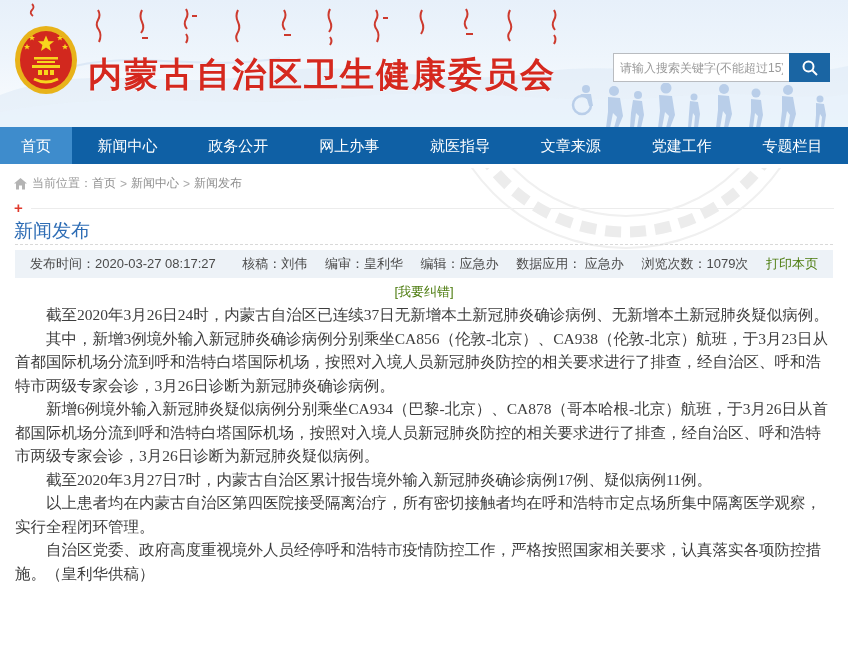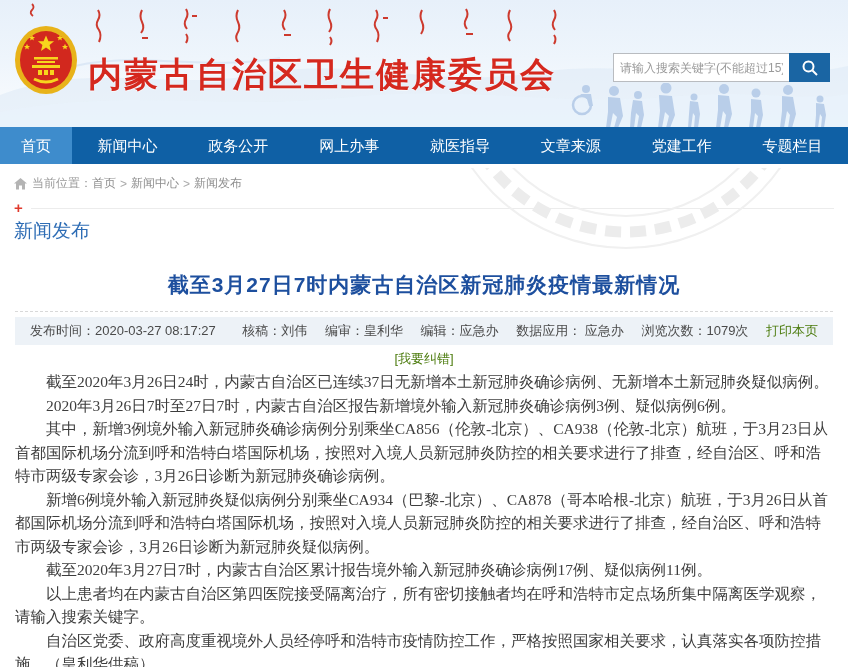--- a/index.html
+++ b/index.html
@@ -234,38 +234,36 @@
 
   <svg class="meander" width="420" height="84" viewBox="0 0 420 84">
     <g fill="none">
       <circle cx="210" cy="-108" r="188" stroke="#f0f0f0" stroke-width="2"></circle>
       <circle cx="210" cy="-108" r="172" stroke="#ececec" stroke-width="11" stroke-dasharray="16 9"></circle>
       <circle cx="210" cy="-108" r="156" stroke="#f0f0f0" stroke-width="2"></circle>
     </g>
   </svg>
 
   <main class="article">
-    <h3 class="article-title">截至3月27日7时内蒙古自治区新冠肺炎疫情最新情况</h3>
     <div class="dashed-sep"></div>
 
     <div class="meta-bar">
       <span class="meta-item wide">发布时间：2020-03-27 08:17:27</span>
       <span class="meta-item">核稿：刘伟</span>
       <span class="meta-item">编审：皇利华</span>
       <span class="meta-item">编辑：应急办</span>
       <span class="meta-item">数据应用： 应急办</span>
       <span class="meta-item">浏览次数：1079次</span>
       <a class="meta-item meta-link">打印本页</a>
       <a class="meta-item meta-link">[我要纠错]</a>
     </div>
 
     <div class="article-body">
       <p>截至2020年3月26日24时，内蒙古自治区已连续37日无新增本土新冠肺炎确诊病例、无新增本土新冠肺炎疑似病例。</p>
-      <p>2020年3月26日7时至27日7时，内蒙古自治区报告新增境外输入新冠肺炎确诊病例3例、疑似病例6例。</p>
       <p>其中，新增3例境外输入新冠肺炎确诊病例分别乘坐CA856（伦敦-北京）、CA938（伦敦-北京）航班，于3月23日从首都国际机场分流到呼和浩特白塔国际机场，按照对入境人员新冠肺炎防控的相关要求进行了排查，经自治区、呼和浩特市两级专家会诊，3月26日诊断为新冠肺炎确诊病例。</p>
       <p>新增6例境外输入新冠肺炎疑似病例分别乘坐CA934（巴黎-北京）、CA878（哥本哈根-北京）航班，于3月26日从首都国际机场分流到呼和浩特白塔国际机场，按照对入境人员新冠肺炎防控的相关要求进行了排查，经自治区、呼和浩特市两级专家会诊，3月26日诊断为新冠肺炎疑似病例。</p>
       <p>截至2020年3月27日7时，内蒙古自治区累计报告境外输入新冠肺炎确诊病例17例、疑似病例11例。</p>
-      <p>以上患者均在内蒙古自治区第四医院接受隔离治疗，所有密切接触者均在呼和浩特市定点场所集中隔离医学观察，请输入搜索关键字。</p>
+      <p>以上患者均在内蒙古自治区第四医院接受隔离治疗，所有密切接触者均在呼和浩特市定点场所集中隔离医学观察，实行全程闭环管理。</p>
       <p>自治区党委、政府高度重视境外人员经停呼和浩特市疫情防控工作，严格按照国家相关要求，认真落实各项防控措施。（皇利华供稿）</p>
     </div>
   </main>
 
 </div>
 
 </body></html>

